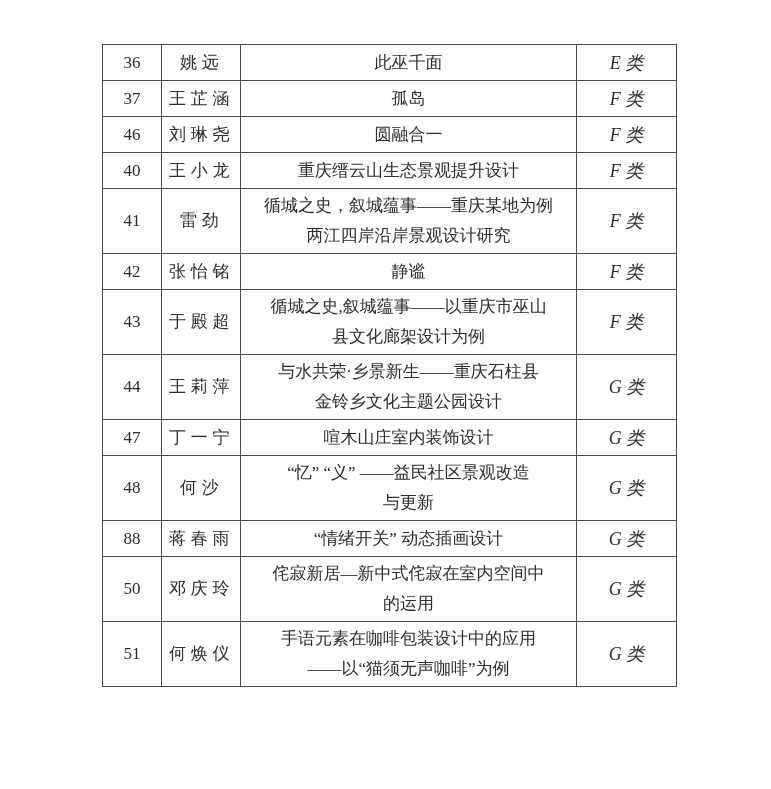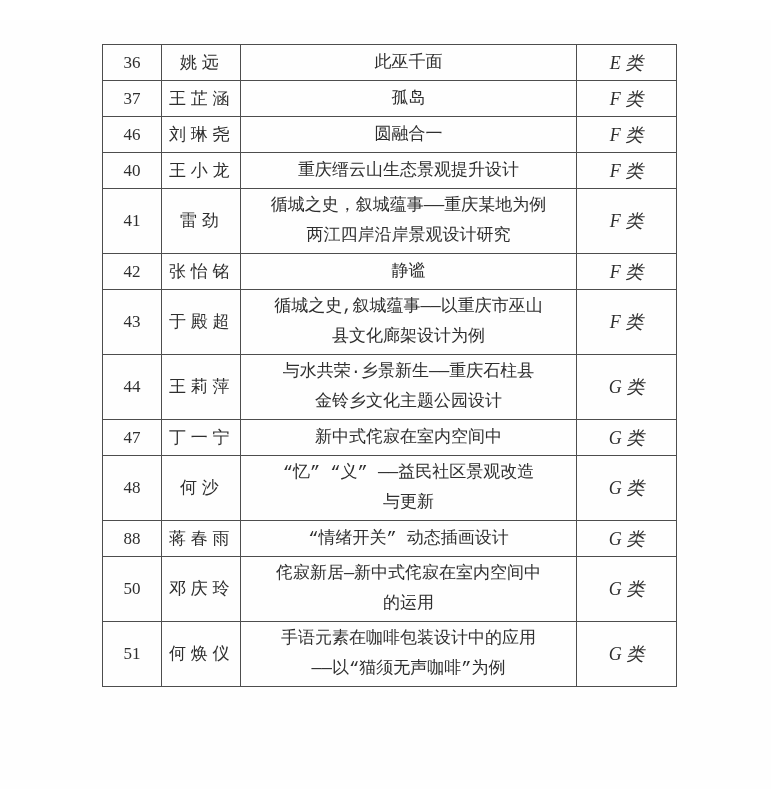--- a/index.html
+++ b/index.html
@@ -38,21 +38,20 @@
   .award-table col.c-no   { width: 59px;  }
   .award-table col.c-name { width: 79px;  }
   .award-table col.c-title{ width: 336px; }
   .award-table col.c-cat  { width: 100px; }
   .award-table td.col-name {
     letter-spacing: 0.28em;
     padding-left: 0.32em;
   }
   .award-table td.col-title {
     white-space: pre-line;
-    font-family: Liberation Mono, monospace;
   }
   .award-table td.col-no {
     font-size: 17px;
   }
   .award-table td.col-cat {
     font-size: 18px;
     font-style: italic;
   }
 </style>
 </head>
@@ -114,21 +113,21 @@
         <tr>
     <td class="col-no">44</td>
     <td class="col-name">王莉萍</td>
     <td class="col-title">与水共荣·乡景新生——重庆石柱县
 金铃乡文化主题公园设计</td>
     <td class="col-cat">G 类</td>
   </tr>
         <tr>
     <td class="col-no">47</td>
     <td class="col-name">丁一宁</td>
-    <td class="col-title">新中式侘寂在室内空间中</td>
+    <td class="col-title">喧木山庄室内装饰设计</td>
     <td class="col-cat">G 类</td>
   </tr>
         <tr>
     <td class="col-no">48</td>
     <td class="col-name">何沙</td>
     <td class="col-title">“忆” “义” ——益民社区景观改造
 与更新</td>
     <td class="col-cat">G 类</td>
   </tr>
         <tr>

